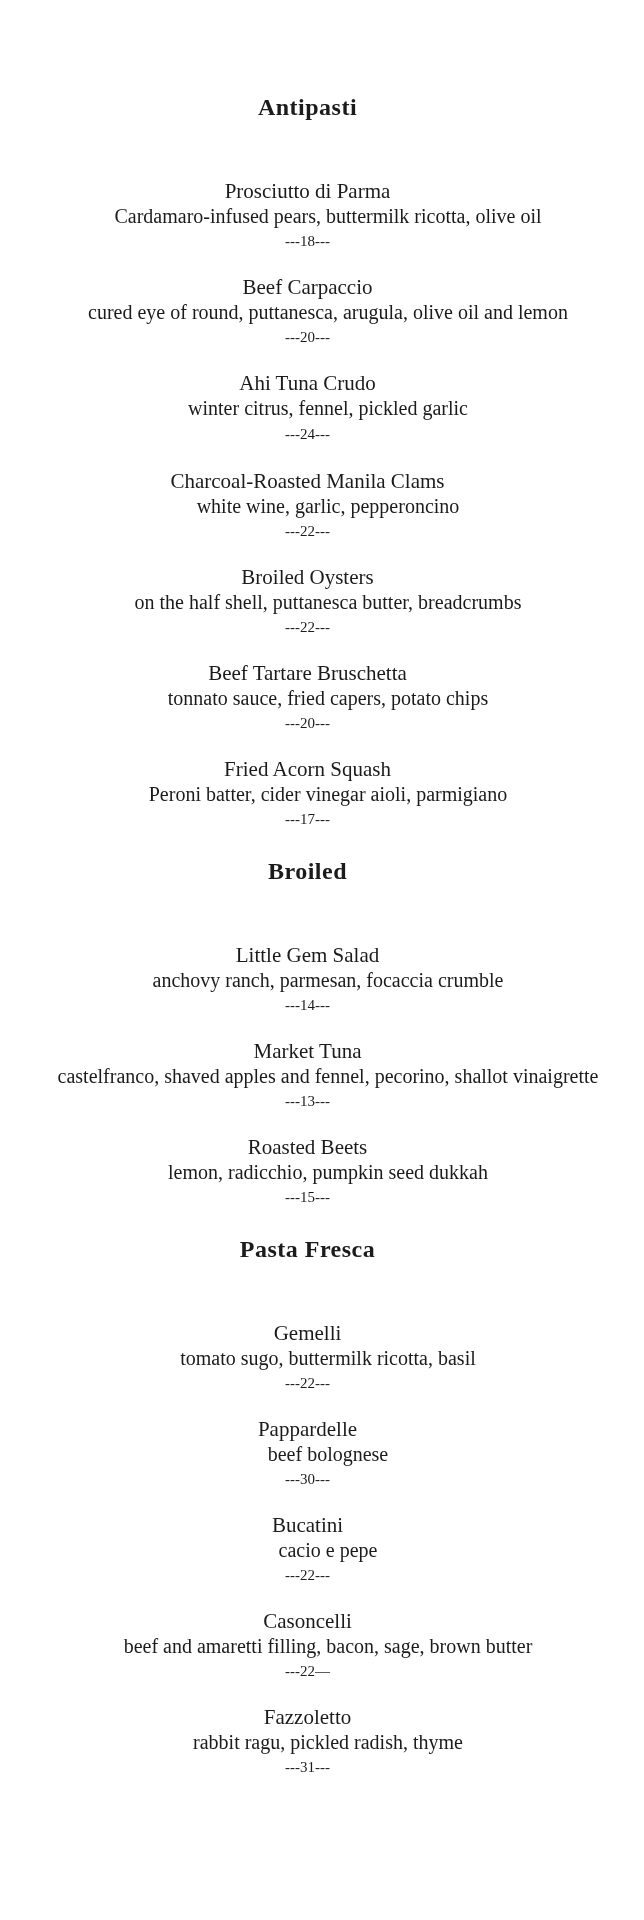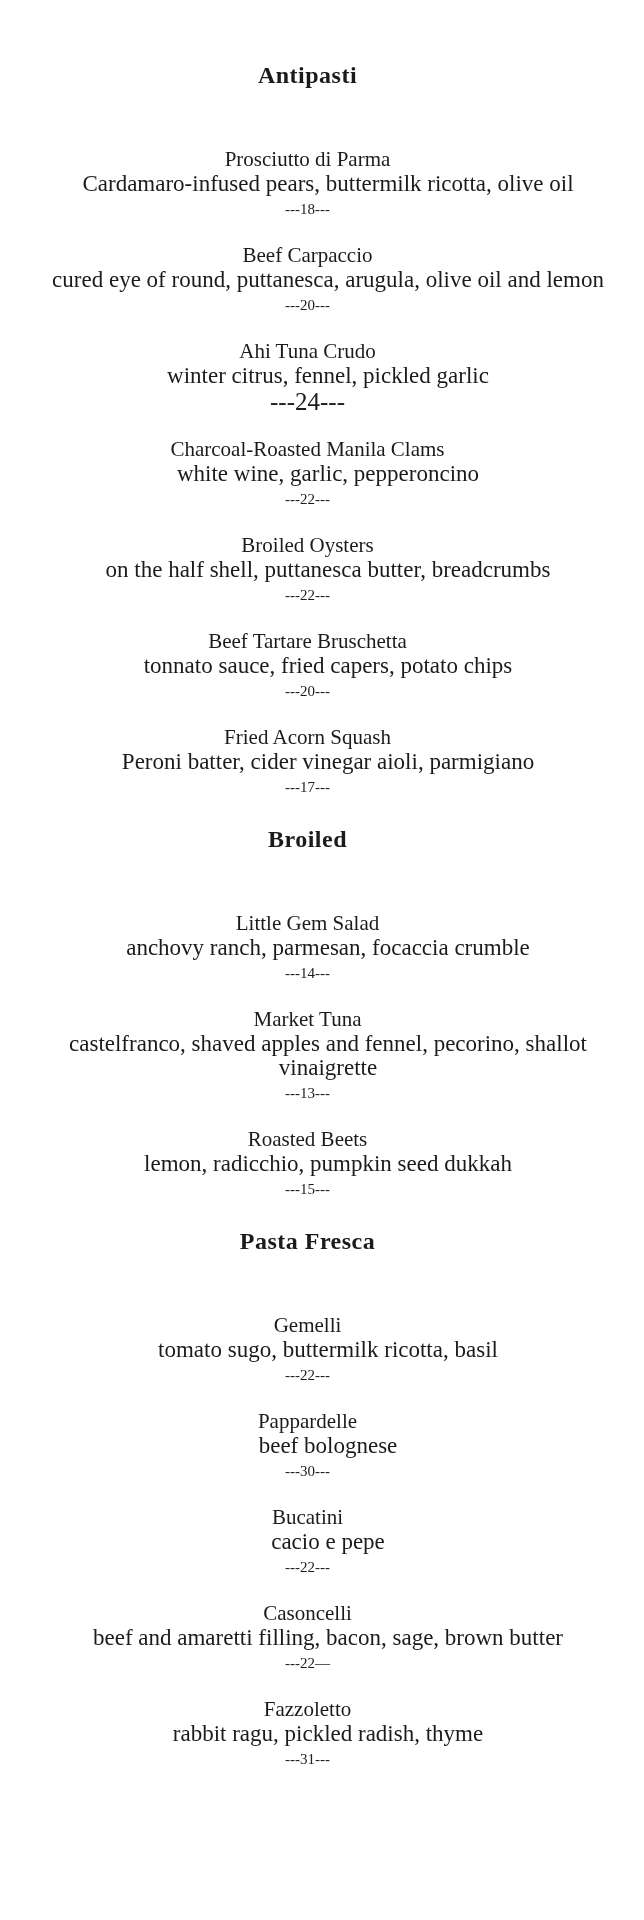--- a/index.html
+++ b/index.html
@@ -12,51 +12,52 @@
     min-height: 1920px;
     color: #1b1b1b;
     font-family: "Liberation Serif", "DejaVu Serif", serif;
     text-align: center;
     -webkit-font-smoothing: antialiased;
   }
   .menu {
     padding-top: 60px;
     width: 615px;
     box-sizing: border-box;
+    margin-top: 32px;
   }
   .menu-section {
     margin-bottom: 26px;
   }
   .section-title {
     font-size: 24px;
     font-weight: bold;
     line-height: 30px;
     margin: 0 0 57px 0;
     letter-spacing: 0.5px;
   }
   .menu-item {
     margin-bottom: 23px;
     text-align: center;
   }
   .dish-name {
     font-size: 21px;
     line-height: 25px;
   }
   .dish-desc {
-    font-size: 23px;
+    font-size: 20px;
     line-height: 24px;
     padding-left: 41px;
   }
   .dish-price {
     font-size: 15px;
     line-height: 22px;
     margin-top: 2px;
   }
   .dish-price.large {
-    font-size: 25px;
+    font-size: 15px;
     line-height: 24px;
   }
 </style>
 </head>
 <body>
 
 <main class="menu">
 
   <section class="menu-section">
     <h2 class="section-title">Antipasti</h2>

